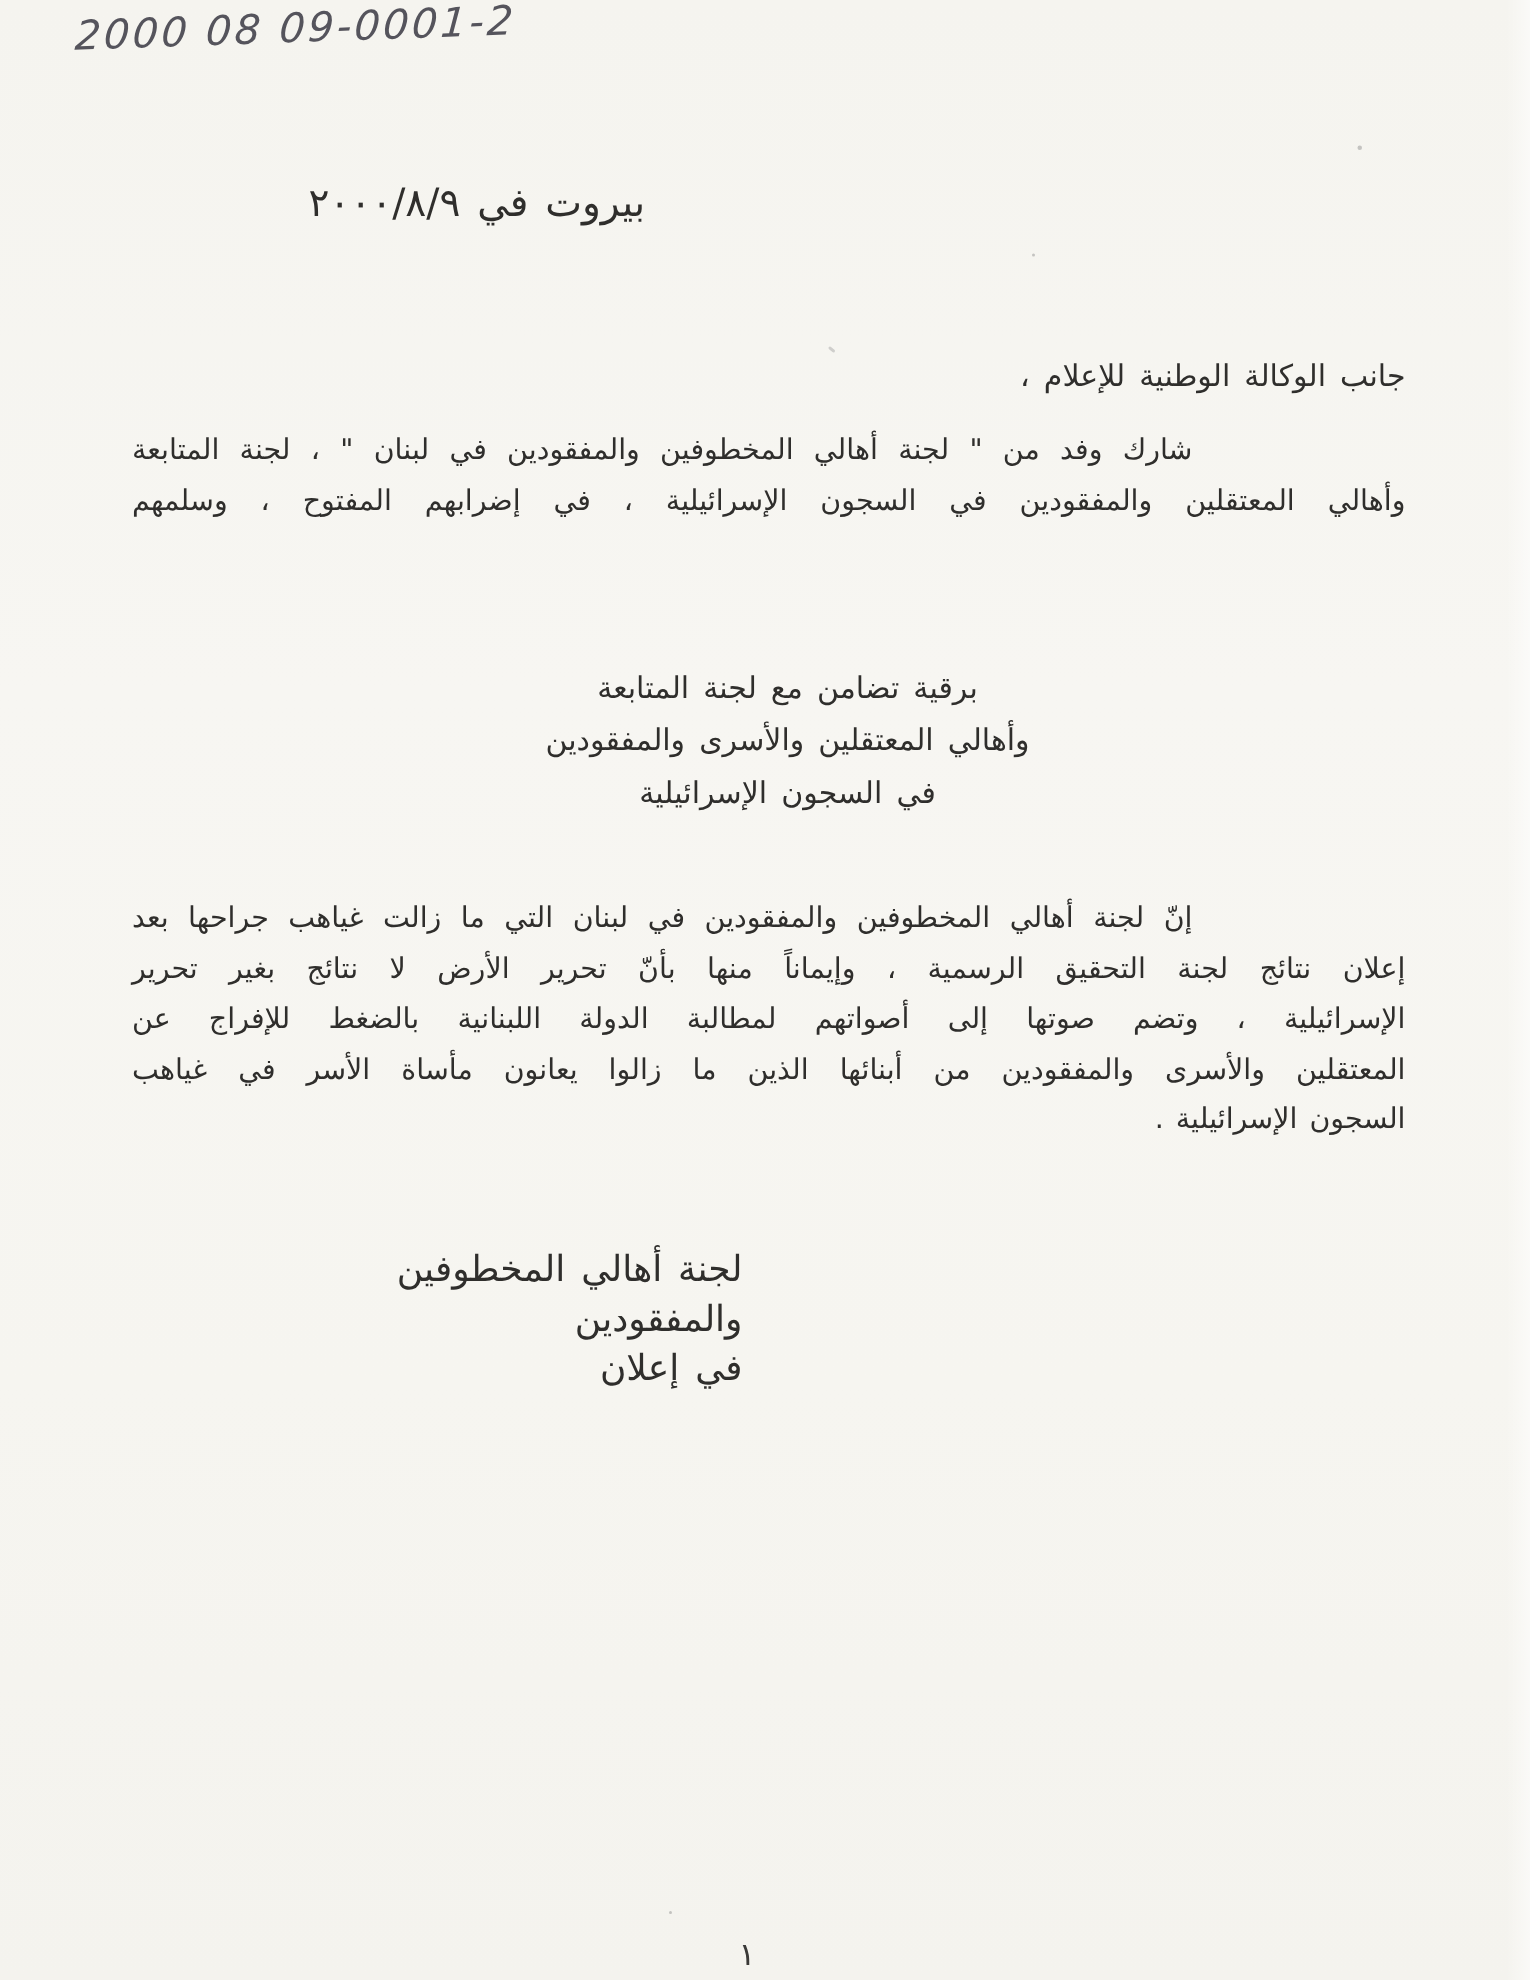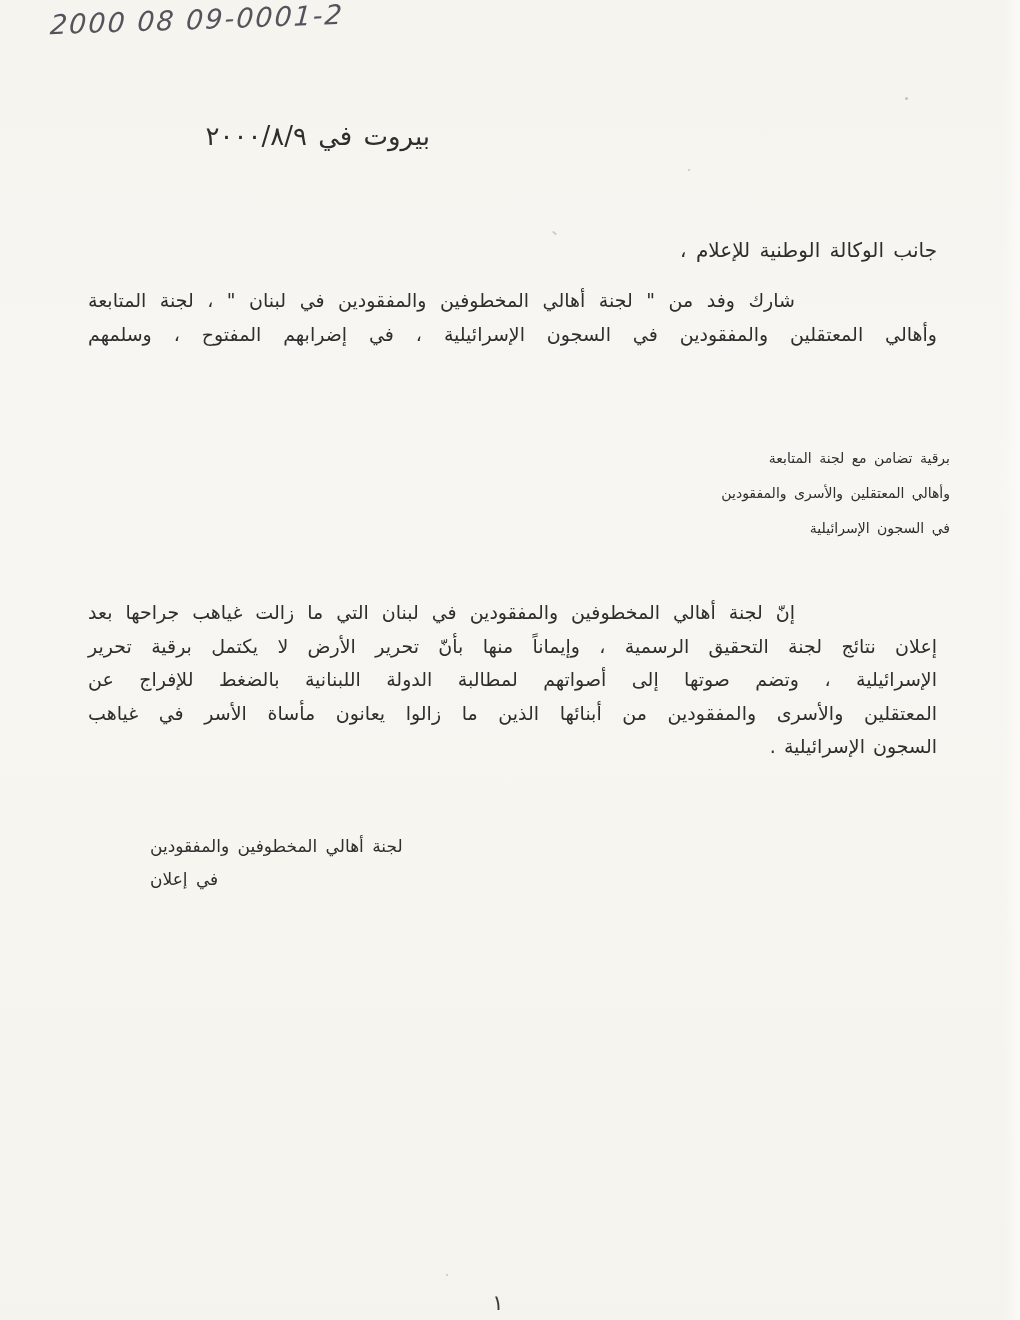--- a/index.html
+++ b/index.html
@@ -71,32 +71,33 @@
   .body-para  .line { line-height: 33.5px; }
   .line.fill  { text-align: justify; text-align-last: justify; }
   .line.start { text-align: right; }
   .line.indent1 { padding-right: 142px; }
   .title-block {
     position: absolute;
     top: 441px;
     left: 100px;
     width: 850px;
     direction: rtl;
-    font-size: 14px;
+    text-align: center;
+    font-size: 20px;
     word-spacing: 3px;
   }
   .title-block .line { line-height: 35px; }
   .signature {
     position: absolute;
     top: 830px;
     left: 150px;
     width: 345px;
     direction: rtl;
-    text-align: left;
-    font-size: 17px;
+    text-align: right;
+    font-size: 24px;
     word-spacing: 3px;
   }
   .signature .line { line-height: 33px; }
   .page-number {
     position: absolute;
     top: 1291px;
     left: 478px;
     width: 40px;
     text-align: center;
     font-size: 21px;
@@ -131,21 +132,21 @@
   </div>
 
   <div class="title-block">
     <div class="line">برقية تضامن مع لجنة المتابعة</div>
     <div class="line">وأهالي المعتقلين والأسرى والمفقودين</div>
     <div class="line">في السجون الإسرائيلية</div>
   </div>
 
   <div class="para body-para">
     <div class="line fill indent1">إنّ لجنة أهالي المخطوفين والمفقودين في لبنان التي ما زالت غياهب جراحها بعد</div>
-    <div class="line fill">إعلان نتائج لجنة التحقيق الرسمية ، وإيماناً منها بأنّ تحرير الأرض لا يكتمل برقية تحرير</div>
+    <div class="line fill">إعلان نتائج لجنة التحقيق الرسمية ، وإيماناً منها بأنّ تحرير الأرض لا نتائج بغير تحرير</div>
     <div class="line fill">الإسرائيلية ، وتضم صوتها إلى أصواتهم لمطالبة الدولة اللبنانية بالضغط للإفراج عن</div>
     <div class="line fill">المعتقلين والأسرى والمفقودين من أبنائها الذين ما زالوا يعانون مأساة الأسر في غياهب</div>
     <div class="line start">السجون الإسرائيلية .</div>
   </div>
 
   <div class="signature">
     <div class="line">لجنة أهالي المخطوفين والمفقودين</div>
     <div class="line">في إعلان</div>
   </div>
 

